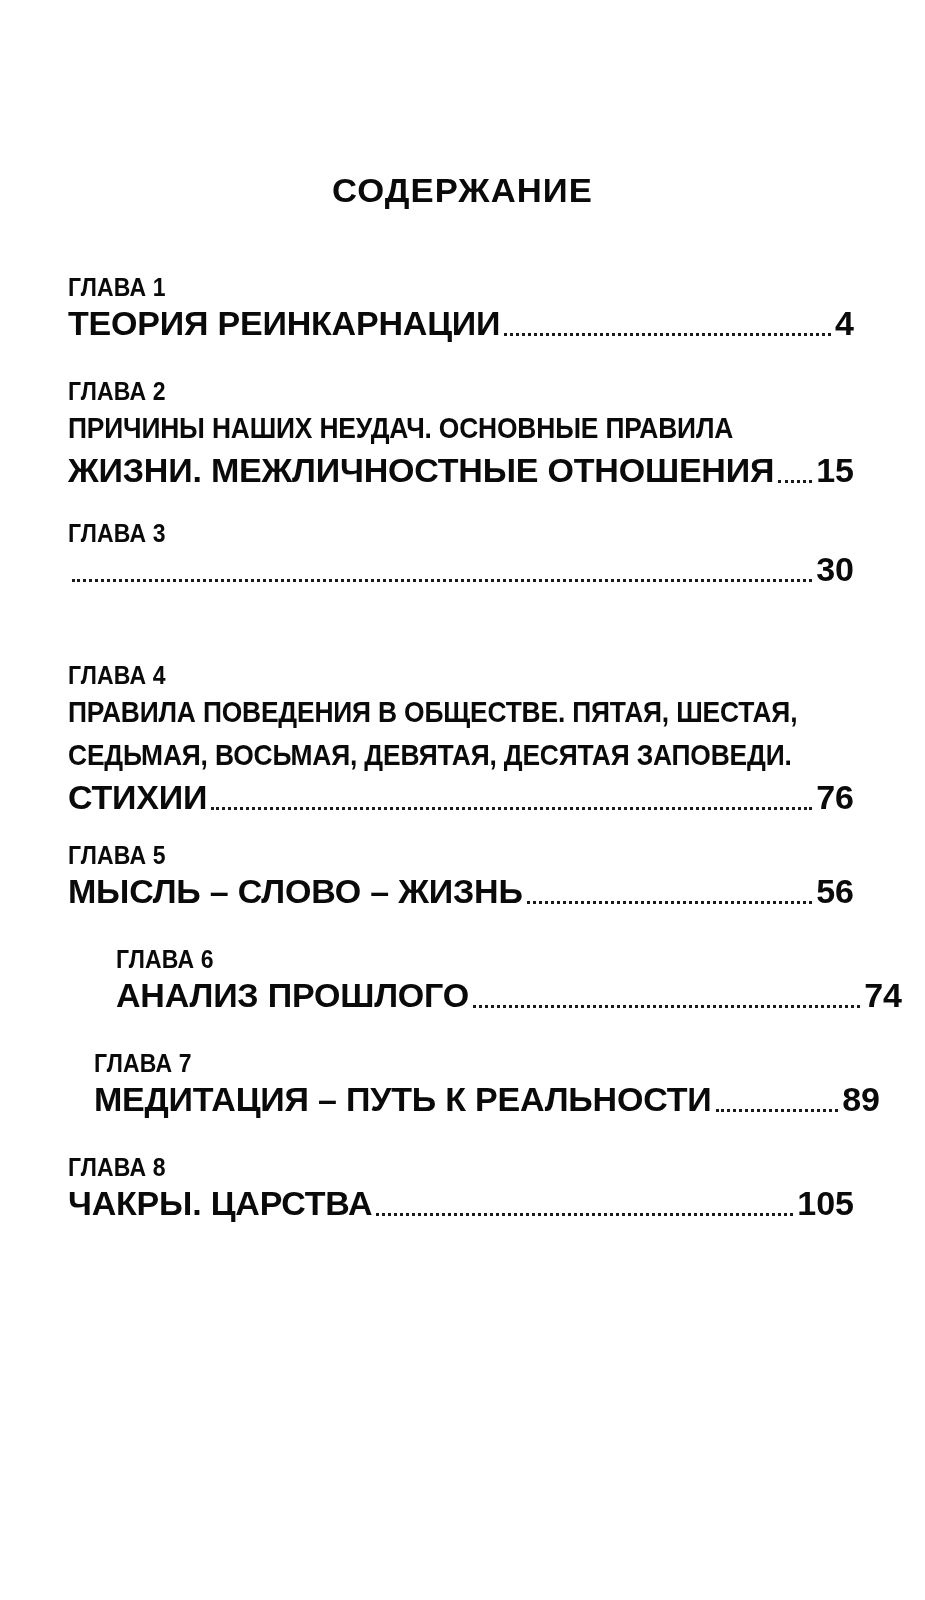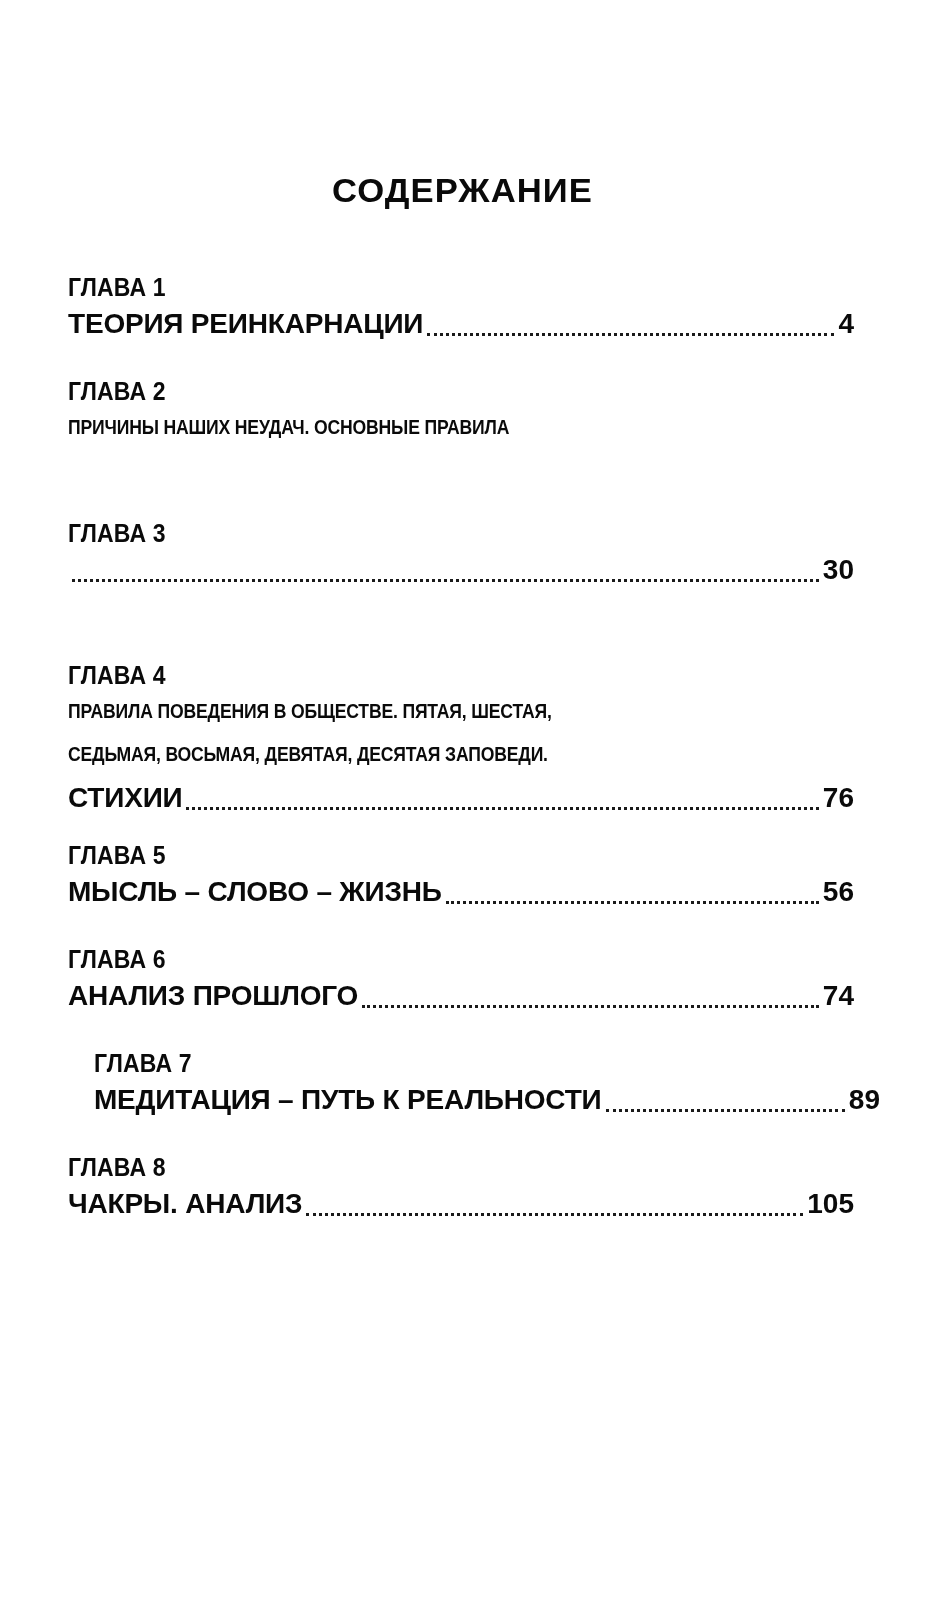--- a/index.html
+++ b/index.html
@@ -42,37 +42,37 @@
       font-weight: 700;
       font-size: 25px;
       line-height: 30px;
       height: 30px;
       letter-spacing: 0.2px;
       transform: scaleX(0.92);
       transform-origin: left center;
       white-space: nowrap;
     }
     .line {
-      font-size: 20px;
+      font-size: 30px;
       line-height: 43px;
       height: 43px;
       font-weight: 700;
       white-space: nowrap;
       letter-spacing: -0.2px;
     }
     .line-text {
       display: inline-block;
       transform: scaleX(0.88);
       transform-origin: left center;
     }
     .leader-line {
       display: flex;
       align-items: flex-start;
       width: 786px;
-      font-size: 28px;
+      font-size: 34px;
       line-height: 43px;
       height: 43px;
       font-weight: 700;
       white-space: nowrap;
     }
     .leader-line .title {
       flex: 0 0 auto;
       letter-spacing: -0.2px;
     }
     .leader-line .title span {
@@ -102,20 +102,25 @@
     <div class="leader-line">
       <span class="title"><span>ТЕОРИЯ РЕИНКАРНАЦИИ</span></span>
       <span class="dots"></span>
       <span class="page">4</span>
     </div>
   </div>
 
   <div class="chapter" style="top:104px;">
     <div class="chapter-label">ГЛАВА 2</div>
     <div class="line"><span class="line-text">ПРИЧИНЫ НАШИХ НЕУДАЧ. ОСНОВНЫЕ ПРАВИЛА</span></div>
+    <div class="leader-line">
+      <span class="title"><span>ЖИЗНИ. МЕЖЛИЧНОСТНЫЕ ОТНОШЕНИЯ</span></span>
+      <span class="dots"></span>
+      <span class="page">15</span>
+    </div>
   </div>
 
   <div class="chapter" style="top:246px;">
     <div class="chapter-label">ГЛАВА 3</div>
     <div class="leader-line">
       <span class="dots"></span>
       <span class="page">30</span>
     </div>
   </div>
 
@@ -132,40 +137,40 @@
 
   <div class="chapter" style="top:568px;">
     <div class="chapter-label">ГЛАВА 5</div>
     <div class="leader-line">
       <span class="title"><span>МЫСЛЬ – СЛОВО – ЖИЗНЬ</span></span>
       <span class="dots"></span>
       <span class="page">56</span>
     </div>
   </div>
 
-  <div class="chapter" style="top:672px;">
+  <div class="chapter" style="top:672px;margin-left:48px;">
     <div class="chapter-label">ГЛАВА 6</div>
     <div class="leader-line">
       <span class="title"><span>АНАЛИЗ ПРОШЛОГО</span></span>
       <span class="dots"></span>
       <span class="page">74</span>
     </div>
   </div>
 
   <div class="chapter" style="top:776px;margin-left:26px;">
     <div class="chapter-label">ГЛАВА 7</div>
     <div class="leader-line">
       <span class="title"><span>МЕДИТАЦИЯ – ПУТЬ К РЕАЛЬНОСТИ</span></span>
       <span class="dots"></span>
       <span class="page">89</span>
     </div>
   </div>
 
   <div class="chapter" style="top:880px;">
     <div class="chapter-label">ГЛАВА 8</div>
     <div class="leader-line">
-      <span class="title"><span>ЧАКРЫ. АНАЛИЗ</span></span>
+      <span class="title"><span>ЧАКРЫ. ЦАРСТВА</span></span>
       <span class="dots"></span>
       <span class="page">105</span>
     </div>
   </div>
 
 </div>
 
 </body></html>

